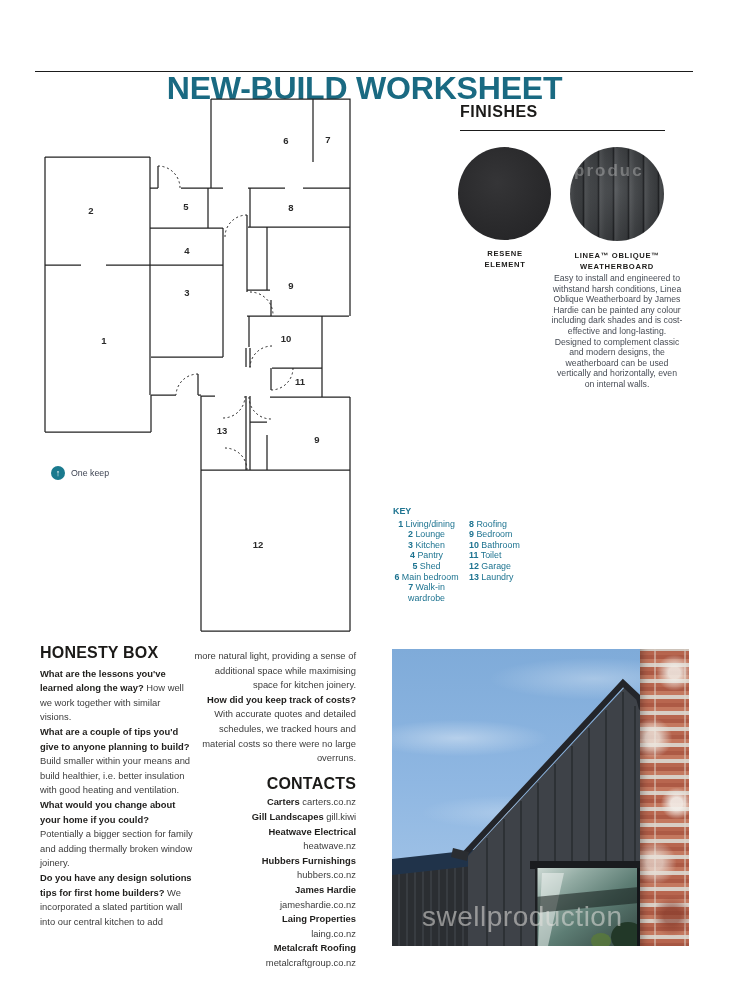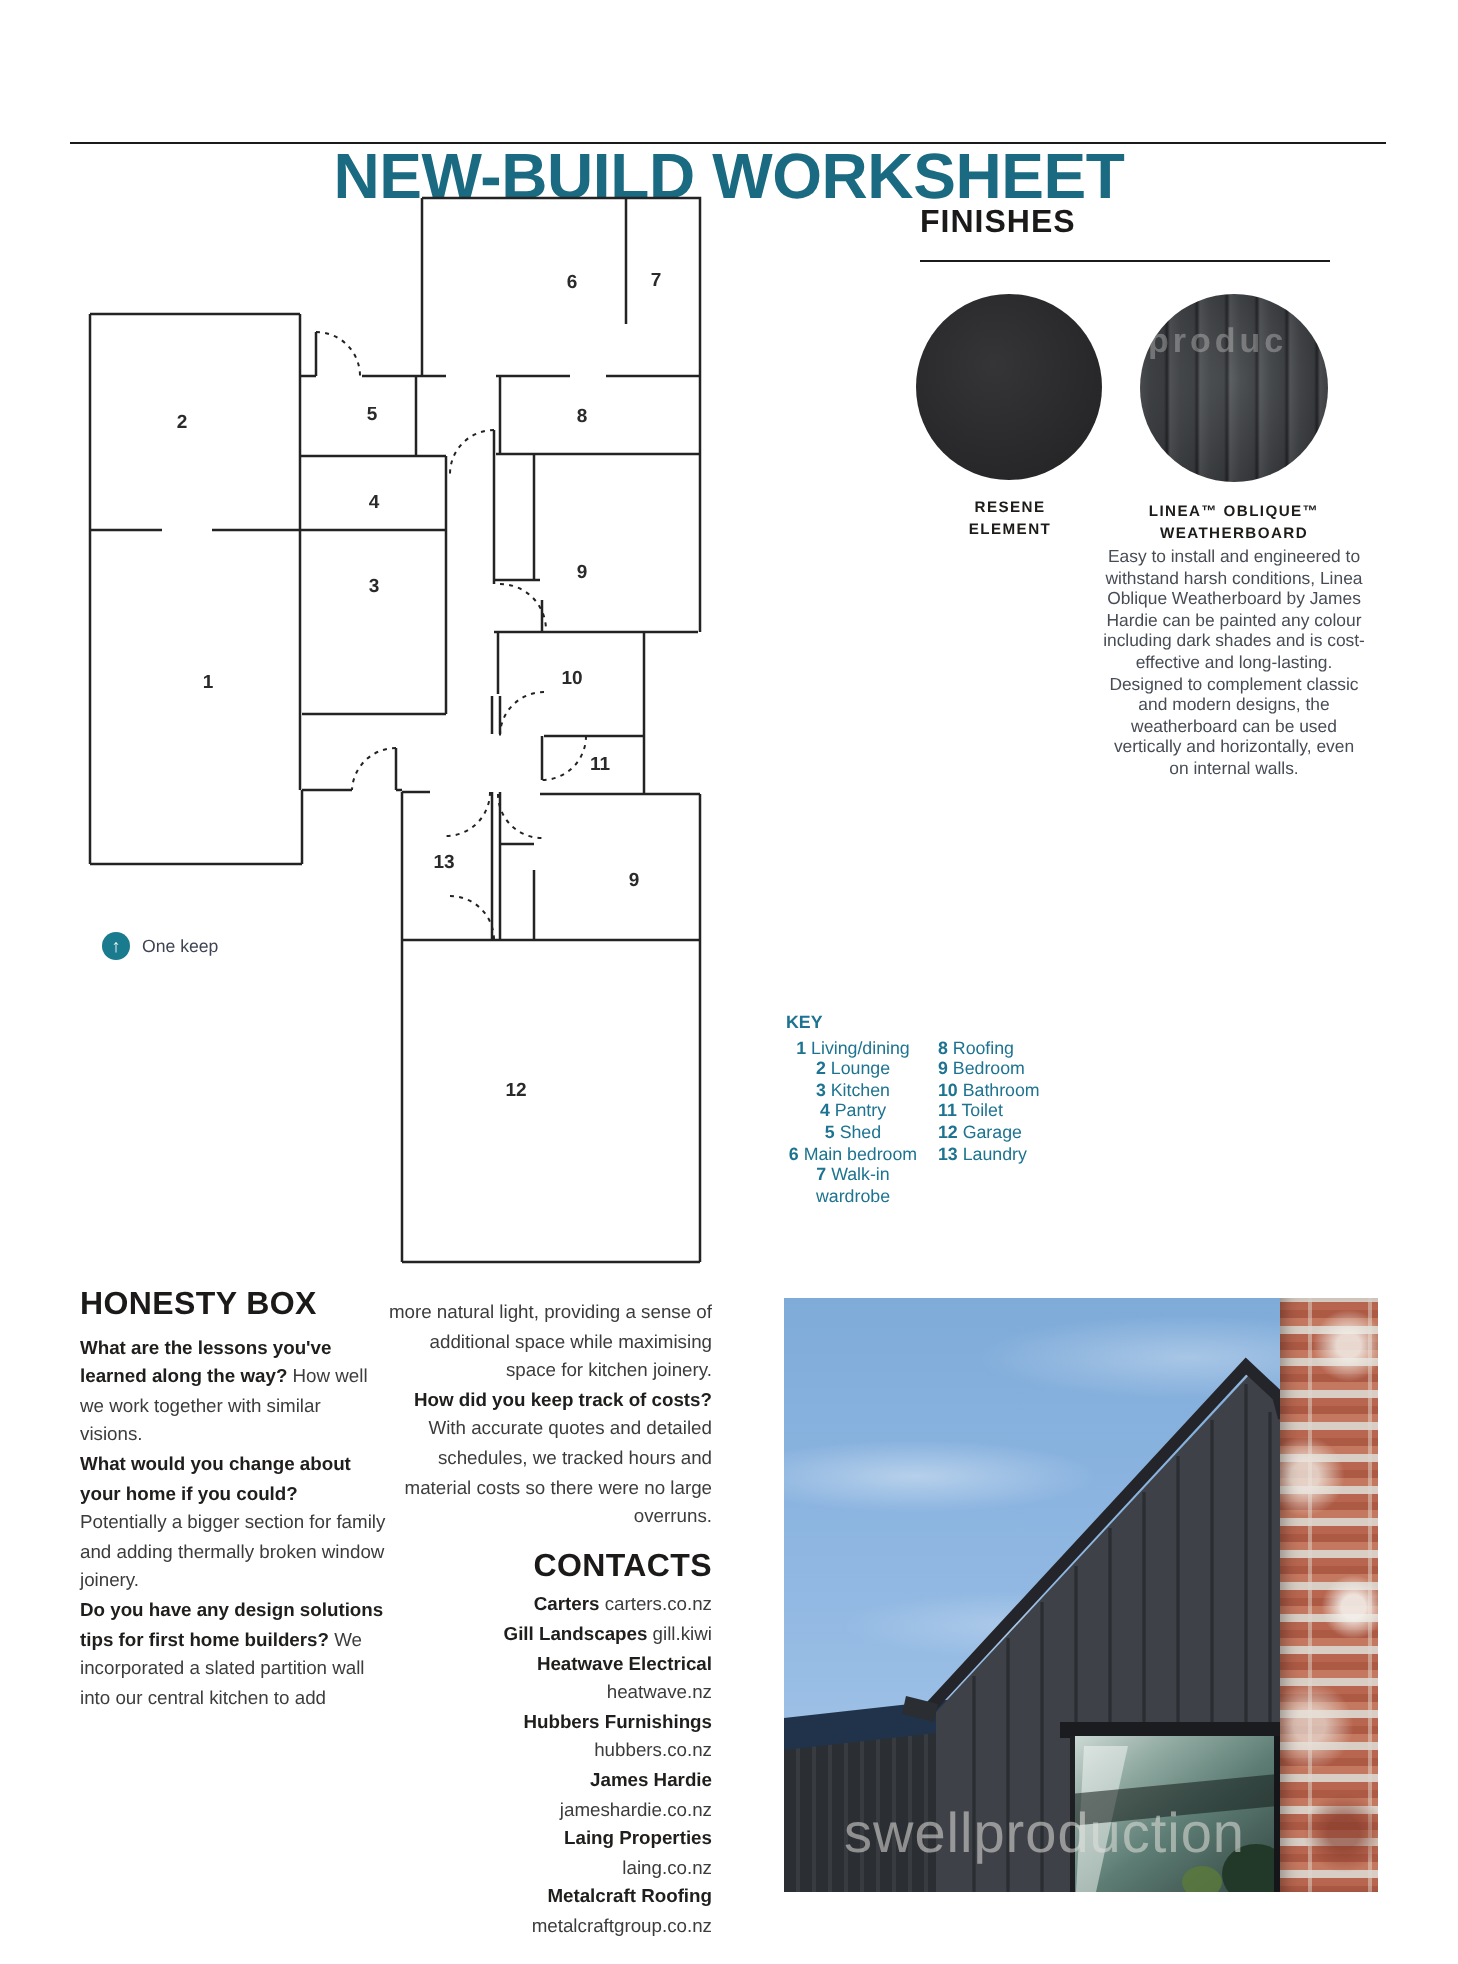--- a/index.html
+++ b/index.html
@@ -176,20 +176,21 @@
         <div class="key-item"><b>11</b> <span>Toilet</span></div>
         <div class="key-item"><b>12</b> <span>Garage</span></div>
         <div class="key-item"><b>13</b> <span>Laundry</span></div>
       </div>
     </div>
   </div>
 
   <div class="hcol hcol1">
     <h2 class="hb-head">HONESTY BOX</h2>
     <p class="qa"><b>What are the lessons you've learned along the way?</b> <span>How well we work together with similar visions.</span></p>
+    <p class="qa"><b>What are a couple of tips you'd give to anyone planning to build?</b> <span>Build smaller within your means and build healthier, i.e. better insulation with good heating and ventilation.</span></p>
     <p class="qa"><b>What would you change about your home if you could?</b> <span>Potentially a bigger section for family and adding thermally broken window joinery.</span></p>
     <p class="qa"><b>Do you have any design solutions tips for first home builders?</b> <span>We incorporated a slated partition wall into our central kitchen to add</span></p>
   </div>
 
   <div class="hcol hcol2">
     <p class="qa"><span>more natural light, providing a sense of additional space while maximising space for kitchen joinery.</span></p>
     <p class="qa"><b>How did you keep track of costs?</b> <span>With accurate quotes and detailed schedules, we tracked hours and material costs so there were no large overruns.</span></p>
 
     <h2 class="contacts-head">CONTACTS</h2>
     <div class="contact"><b>Carters</b> <span>carters.co.nz</span></div>

